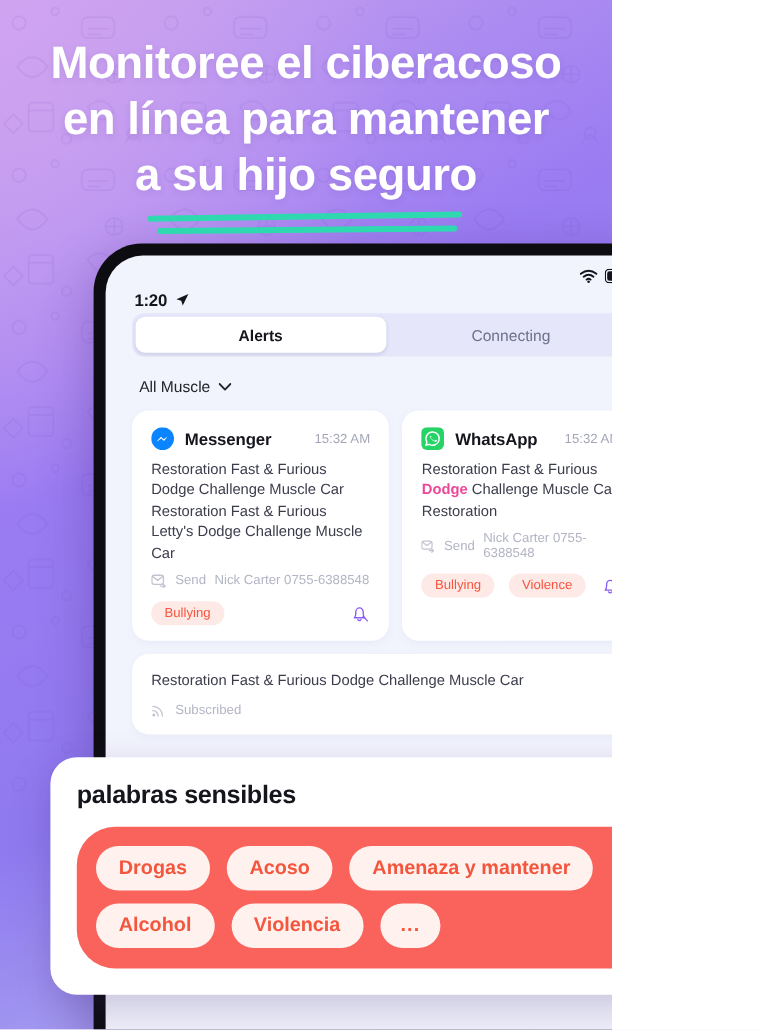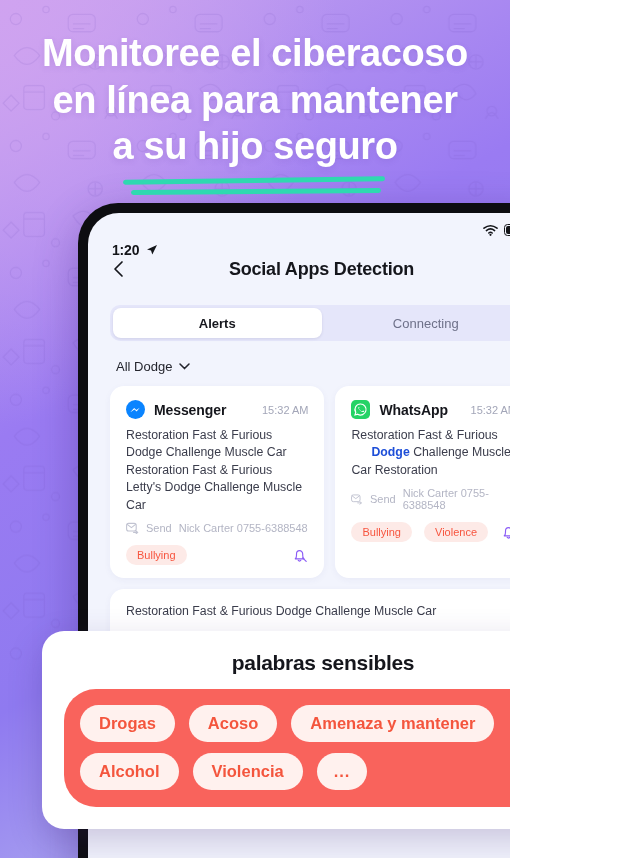--- a/index.html
+++ b/index.html
@@ -142,21 +142,21 @@
     box-shadow: 0 2px 7px rgba(60,50,130,0.05);
   }
   .card-head { display: flex; align-items: center; }
   .app-icon { width: 19px; height: 19px; flex: 0 0 19px; margin-right: 9px; }
   .app-name { font-size: 14px; font-weight: bold; color: #15161c; letter-spacing: -0.1px; }
   .card-time { margin-left: auto; font-size: 11px; color: #a3a6b8; }
   .card-body {
     margin-top: 8px;
     font-size: 12.3px; line-height: 1.42; color: #3b3d4c;
   }
-  .hl { color: #1d4ed8; font-weight: bold; margin-left: 20px; }
+  .hl { color: #ec4899; font-weight: bold; }
   .meta {
     margin-top: 8px;
     display: flex; align-items: center; gap: 7px;
     font-size: 11px; color: #b3b5c4;
   }
   .meta-name { color: #b3b5c4; }
   .tags-row { margin-top: 11px; display: flex; align-items: center; gap: 12px; }
   .tag {
     background: #fdeae7; color: #f7553f;
     font-size: 11px; border-radius: 10px;
@@ -191,21 +191,21 @@
     left: 42px; top: 631px;
     width: 560px;
     background: #ffffff;
     border-radius: 22px;
     padding: 20px 20px 22px 22px;
     box-shadow: 0 12px 34px rgba(60,30,110,0.22);
     z-index: 9;
   }
   .popup-title {
     font-size: 21px; font-weight: bold;
-    color: #15161c; letter-spacing: -0.3px; text-align: center;
+    color: #15161c; letter-spacing: -0.3px;
   }
   .chips-panel {
     margin-top: 14px;
     background: #f9635c;
     border-radius: 32px;
     padding: 16px 14px 17px 16px;
     display: flex; flex-wrap: wrap; gap: 11px 14px;
   }
   .chip {
     background: #fff1ee; color: #f4553d;
@@ -274,39 +274,28 @@
             <circle cx="7.5" cy="10.8" r="1.1" fill="#14151a"></circle>
           </svg>
           <svg width="25" height="12" viewBox="0 0 25 12">
             <rect x="0.5" y="0.5" width="21" height="11" rx="3" fill="none" stroke="#14151a" stroke-width="1"></rect>
             <rect x="2" y="2" width="18" height="8" rx="2" fill="#14151a"></rect>
             <path d="M23 4 v4" stroke="#14151a" stroke-width="1.4" stroke-linecap="round" opacity="0.45"></path>
           </svg>
         </div>
       </div>
 
-      <div class="navbar">
-        <svg class="back-chevron" viewBox="0 0 18 18">
-          <path d="M12 2 L5 9 L12 16" stroke="#15161c" stroke-width="1.7" fill="none" stroke-linecap="round" stroke-linejoin="round"></path>
-        </svg>
-        <div class="nav-title">Social Apps Detection</div>
-        <div class="hamburger">
-          <i></i>
-            <i></i>
-            <i></i>
-        </div>
-      </div>
 
       <div class="segment">
         <div class="seg-tab active">Alerts</div>
         <div class="seg-tab">Connecting</div>
       </div>
 
       <div class="filter-row">
-        <span>All Dodge</span>
+        <span>All Muscle</span>
         <svg width="11" height="7" viewBox="0 0 11 7">
           <path d="M1 1 L5.5 5.6 L10 1" stroke="#24252d" stroke-width="1.5" fill="none" stroke-linecap="round" stroke-linejoin="round"></path>
         </svg>
       </div>
 
       <div class="cards">
 
         <div class="card">
           <div class="card-head">
             <svg class="app-icon" viewBox="0 0 20 20">

